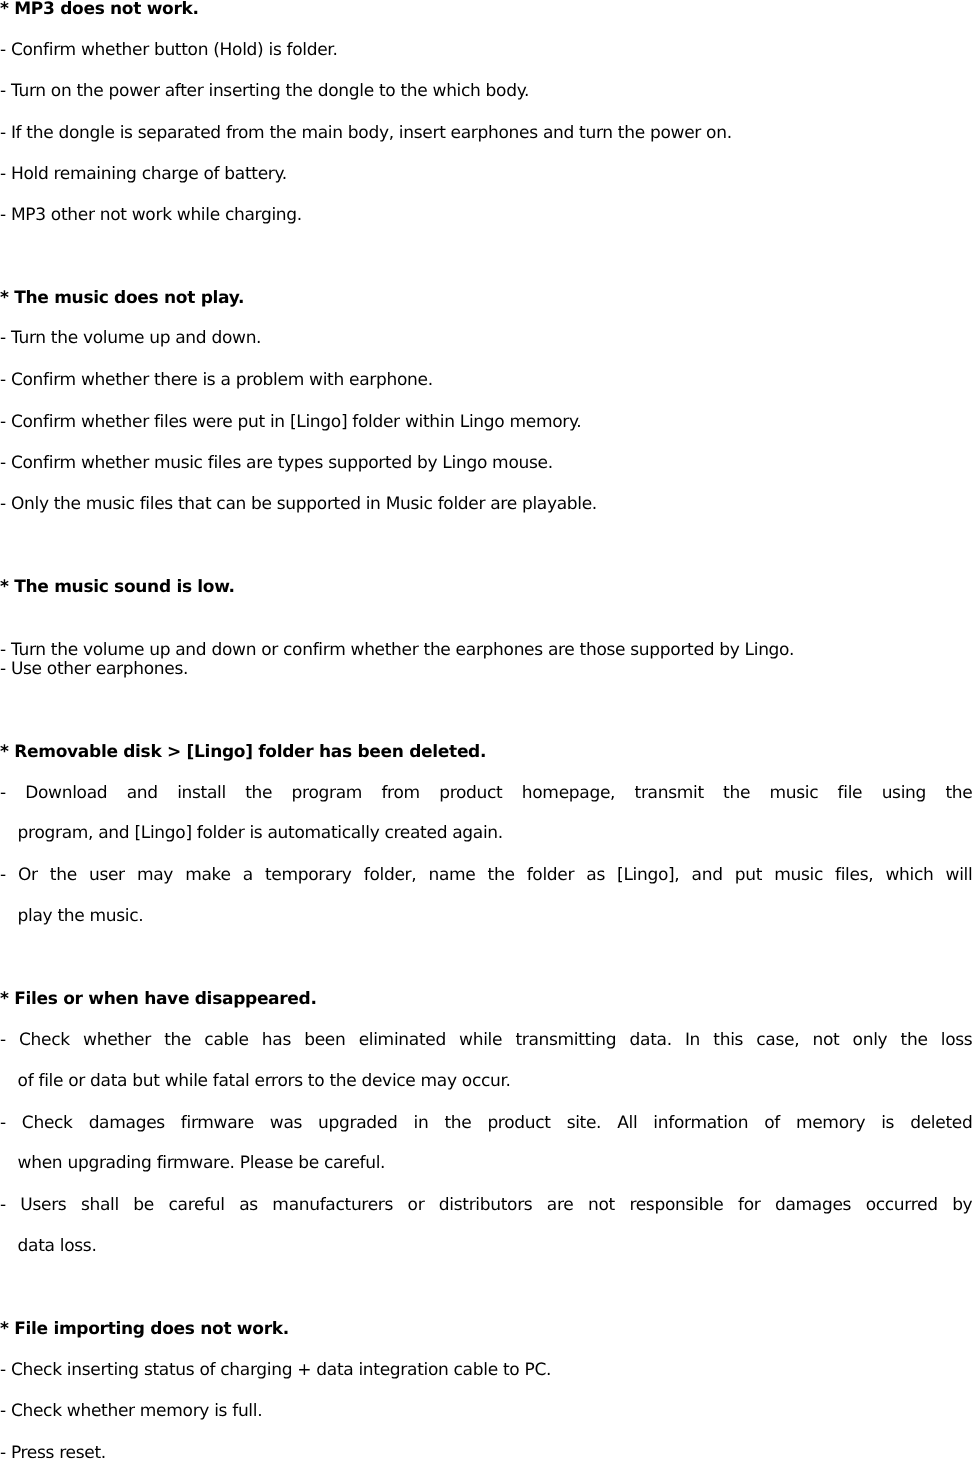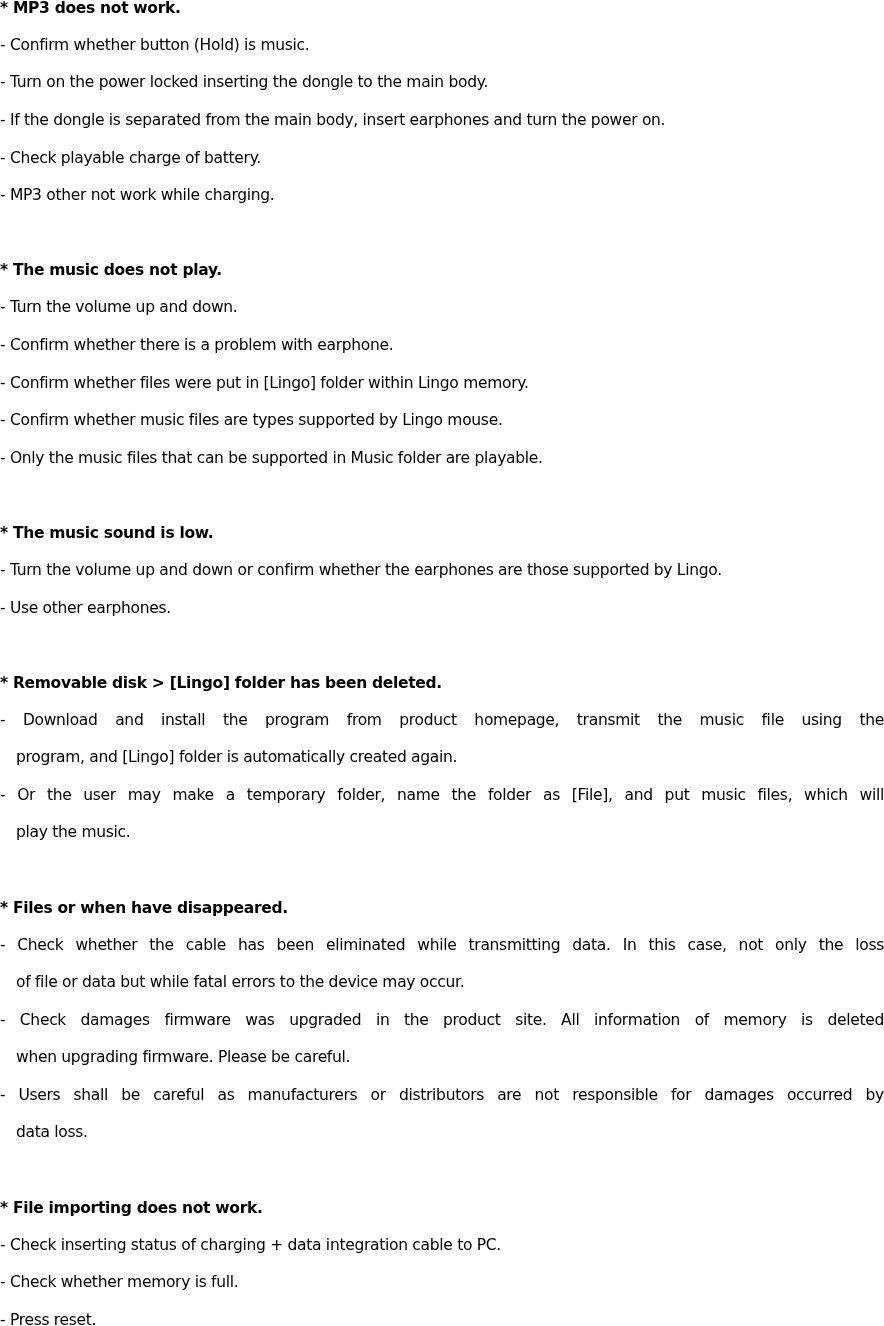--- a/index.html
+++ b/index.html
@@ -16,41 +16,41 @@
   .heading { font-weight: bold; }
   .cont { left: 16px; width: 865px; }
   .just { text-align-last: justify; text-align: justify; white-space: normal; }
 </style>
 </head>
 <body>
 
 <div class="page">
 
   <div class="line heading" style="top:-2px">* MP3 does not work.</div>
-  <div class="line" style="top:35px">- Confirm whether button (Hold) is music.</div>
-  <div class="line" style="top:72px">- Turn on the power locked inserting the dongle to the main body.</div>
+  <div class="line" style="top:35px">- Confirm whether button (Hold) is folder.</div>
+  <div class="line" style="top:72px">- Turn on the power after inserting the dongle to the which body.</div>
   <div class="line" style="top:110px">- If the dongle is separated from the main body, insert earphones and turn the power on.</div>
-  <div class="line" style="top:148px">- Check playable charge of battery.</div>
+  <div class="line" style="top:148px">- Hold remaining charge of battery.</div>
   <div class="line" style="top:185px">- MP3 other not work while charging.</div>
 
   <div class="line heading" style="top:260px">* The music does not play.</div>
   <div class="line" style="top:297px">- Turn the volume up and down.</div>
   <div class="line" style="top:335px">- Confirm whether there is a problem with earphone.</div>
   <div class="line" style="top:373px">- Confirm whether files were put in [Lingo] folder within Lingo memory.</div>
   <div class="line" style="top:410px">- Confirm whether music files are types supported by Lingo mouse.</div>
   <div class="line" style="top:448px">- Only the music files that can be supported in Music folder are playable.</div>
 
   <div class="line heading" style="top:523px">* The music sound is low.</div>
-  <div class="line" style="top:560px">- Turn the volume up and down or confirm whether the earphones are those supported by Lingo.</div>
+  <div class="line" style="top:580px">- Turn the volume up and down or confirm whether the earphones are those supported by Lingo.</div>
   <div class="line" style="top:598px">- Use other earphones.</div>
 
   <div class="line heading" style="top:673px">* Removable disk &gt; [Lingo] folder has been deleted.</div>
   <div class="line just" style="top:710px">- Download and install the program from product homepage, transmit the music file using the</div>
   <div class="line cont" style="top:747px">program, and [Lingo] folder is automatically created again.</div>
-  <div class="line just" style="top:785px">- Or the user may make a temporary folder, name the folder as [File], and put music files, which will</div>
+  <div class="line just" style="top:785px">- Or the user may make a temporary folder, name the folder as [Lingo], and put music files, which will</div>
   <div class="line cont" style="top:822px">play the music.</div>
 
   <div class="line heading" style="top:898px">* Files or when have disappeared.</div>
   <div class="line just" style="top:935px">- Check whether the cable has been eliminated while transmitting data. In this case, not only the loss</div>
   <div class="line cont" style="top:972px">of file or data but while fatal errors to the device may occur.</div>
   <div class="line just" style="top:1010px">- Check damages firmware was upgraded in the product site. All information of memory is deleted</div>
   <div class="line cont" style="top:1047px">when upgrading firmware. Please be careful.</div>
   <div class="line just" style="top:1085px">- Users shall be careful as manufacturers or distributors are not responsible for damages occurred by</div>
   <div class="line cont" style="top:1122px">data loss.</div>
 

